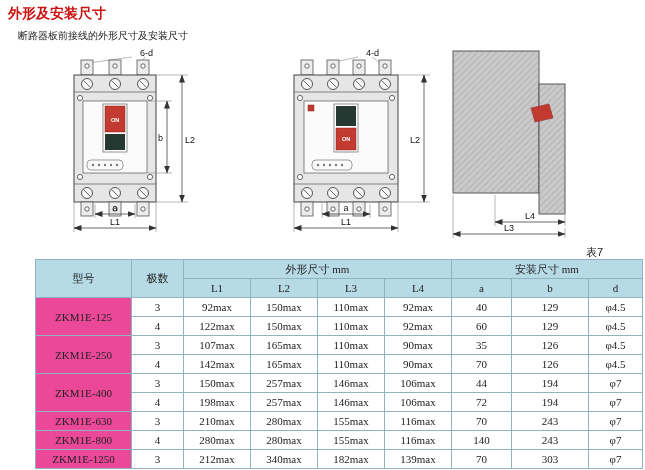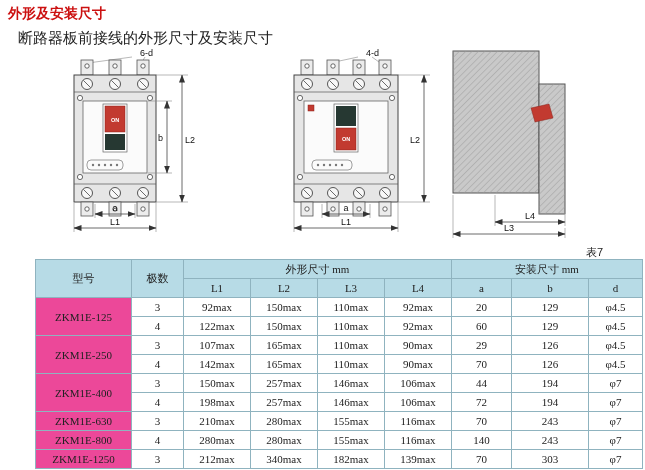--- a/index.html
+++ b/index.html
@@ -1,21 +1,21 @@
 <!DOCTYPE html>
 <html><head>
 <meta charset="utf-8">
 <style>
   html,body{margin:0;padding:0;}
   body{
     width:645px;height:470px;position:relative;background:#ffffff;
     font-family:"Liberation Sans","DejaVu Sans",sans-serif;color:#222;overflow:hidden;
   }
   .title{position:absolute;left:8px;top:5px;font-size:14px;font-weight:bold;color:#cc1111;font-family:Liberation Serif, serif;}
-  .subtitle{position:absolute;left:18px;top:29px;font-size:15px;color:#222;}
+  .subtitle{position:absolute;left:18px;top:29px;font-size:10px;color:#222;}
   .drawings{position:absolute;left:0;top:46px;width:645px;height:202px;}
   .svg1{position:absolute;left:52px;top:0;}
   .svg2{position:absolute;left:282px;top:0;}
   .svg3{position:absolute;left:443px;top:2px;}
   .table-tag{position:absolute;top:245px;left:586px;font-size:11px;color:#222;}
 
   table.dims{
     position:absolute;top:259px;left:35px;width:607px;
     border-collapse:collapse;font-size:11px;table-layout:fixed;font-family:Liberation Serif, serif;
   }
@@ -298,42 +298,42 @@
     </tr>
   </thead>
   <tbody>
     <tr>
       <td class="model" rowspan="2">ZKM1E-125</td>
       <td>3</td>
       <td>92max</td>
       <td>150max</td>
       <td>110max</td>
       <td>92max</td>
-      <td>20</td>
+      <td>40</td>
       <td>129</td>
       <td>φ4.5</td>
     </tr>
     <tr>
       <td>4</td>
       <td>122max</td>
       <td>150max</td>
       <td>110max</td>
       <td>92max</td>
       <td>60</td>
       <td>129</td>
       <td>φ4.5</td>
     </tr>
     <tr>
       <td class="model" rowspan="2">ZKM1E-250</td>
       <td>3</td>
       <td>107max</td>
       <td>165max</td>
       <td>110max</td>
       <td>90max</td>
-      <td>29</td>
+      <td>35</td>
       <td>126</td>
       <td>φ4.5</td>
     </tr>
     <tr>
       <td>4</td>
       <td>142max</td>
       <td>165max</td>
       <td>110max</td>
       <td>90max</td>
       <td>70</td>

